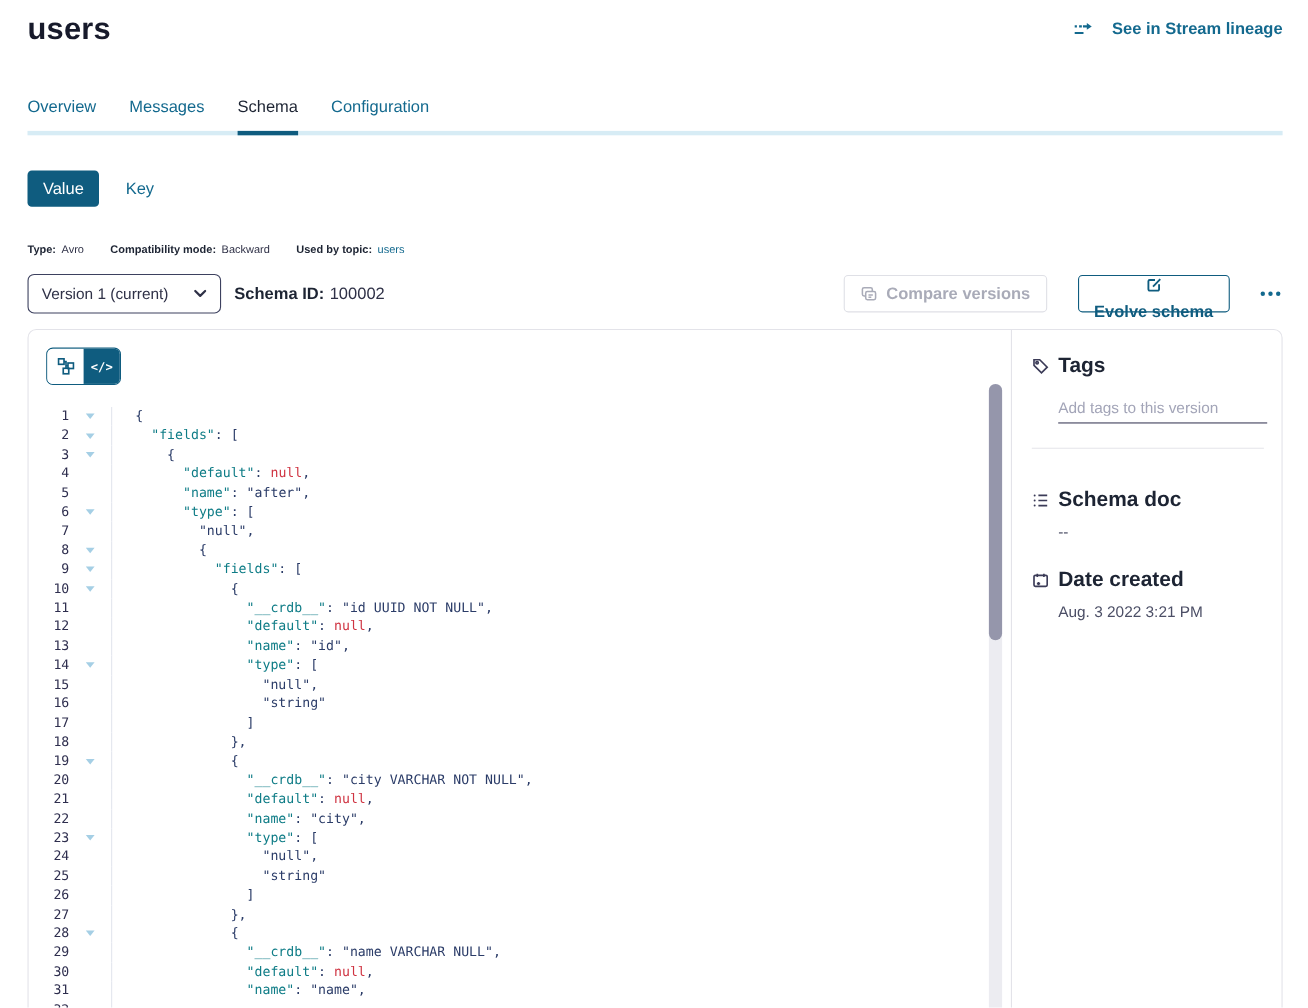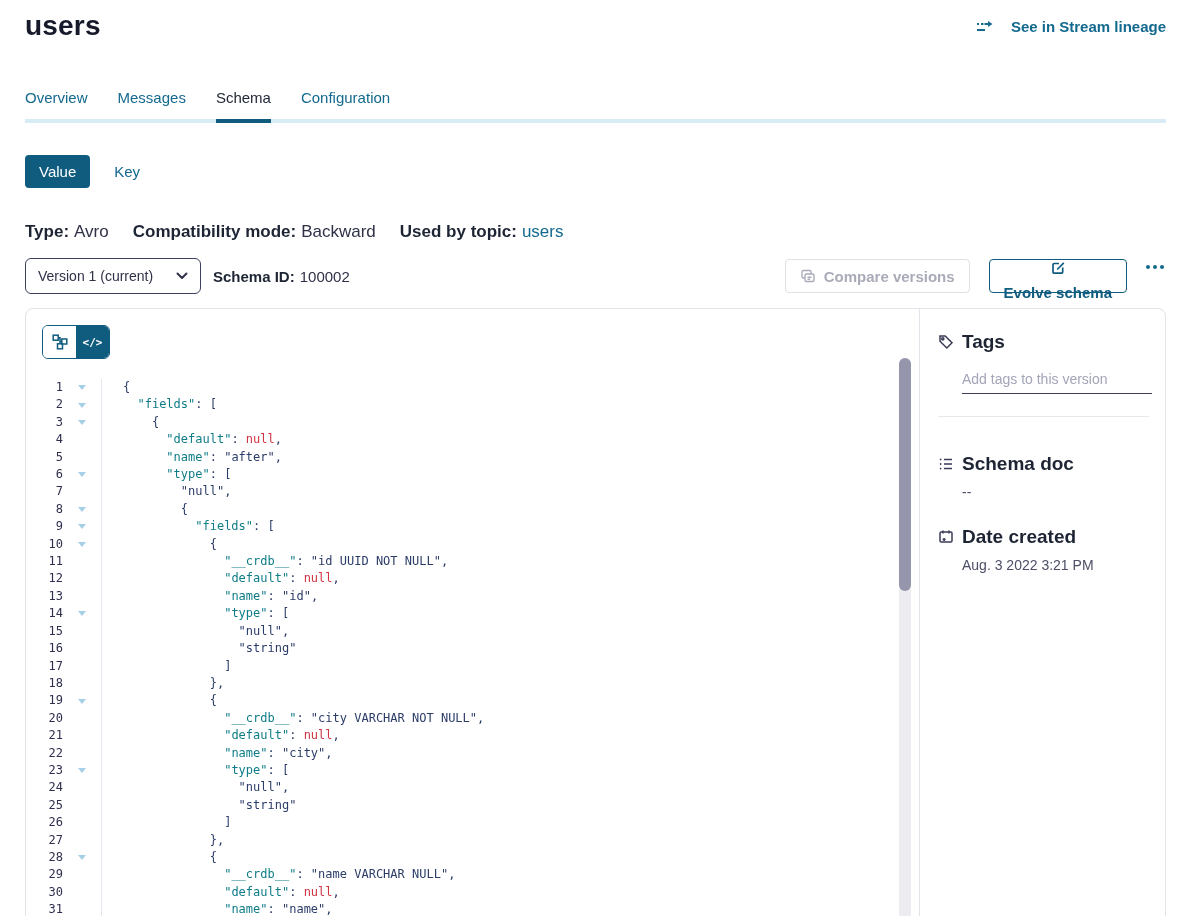--- a/index.html
+++ b/index.html
@@ -29,32 +29,32 @@
     background:var(--accent);z-index:2;}
   .tabtrack{height:4px;background:var(--track);}
 
   
   .modebar{margin-top:32px;display:flex;align-items:center;}
   .mode-btn{font-size:15px;font-weight:500;border:none;border-radius:4px;cursor:pointer;}
   .mode-btn.on{background:var(--accent);color:#fff;padding:8px 14px;}
   .mode-btn.off{background:transparent;color:var(--link);padding:8px 0;margin-left:24px;}
 
   
-  .meta{margin-top:34px;display:flex;gap:24px;font-size:17px;color:var(--text);}
+  .meta{margin-top:34px;display:flex;gap:24px;font-size:10px;color:var(--text);}
   .meta b{color:var(--navy);font-weight:700;margin-right:5px;}
   .meta .link{color:var(--link);cursor:pointer;}
 
   
   .verbar{margin-top:16px;display:flex;align-items:center;}
   .select{display:flex;align-items:center;justify-content:space-between;width:176px;height:36px;
     border:1px solid #3d415f;border-radius:6px;padding:0 12px;font-size:14px;color:var(--text);
     cursor:pointer;background:#fff;}
   .schemaid{margin-left:12px;font-size:15px;color:var(--text);}
   .schemaid b{font-weight:700;color:var(--navy);margin-right:5px;}
-  .actions{margin-left:auto;display:flex;gap:19px;padding-left:20px;}
+  .actions{margin-left:auto;display:flex;align-items:center;gap:28px;padding-left:20px;}
   .btn{display:flex;align-items:center;gap:8px;height:34px;padding:0 14px;border-radius:4px;
     font-size:15px;font-weight:600;background:#fff;}
   .btn.disabled{color:var(--disabled);border:1px solid var(--disabled-border);cursor:default;}
   .btn.primary{color:var(--accent);border:1.5px solid var(--accent);cursor:pointer;flex-direction:column;}
   .dots{display:flex;gap:3px;margin-left:-2px;cursor:pointer;padding:6px 2px;}
   .dots i{width:4px;height:4px;border-radius:50%;background:var(--link);display:block;}
 
   
   .card{margin-top:14px;border:1px solid var(--border);border-radius:8px;height:640px;
     display:flex;overflow:hidden;}

